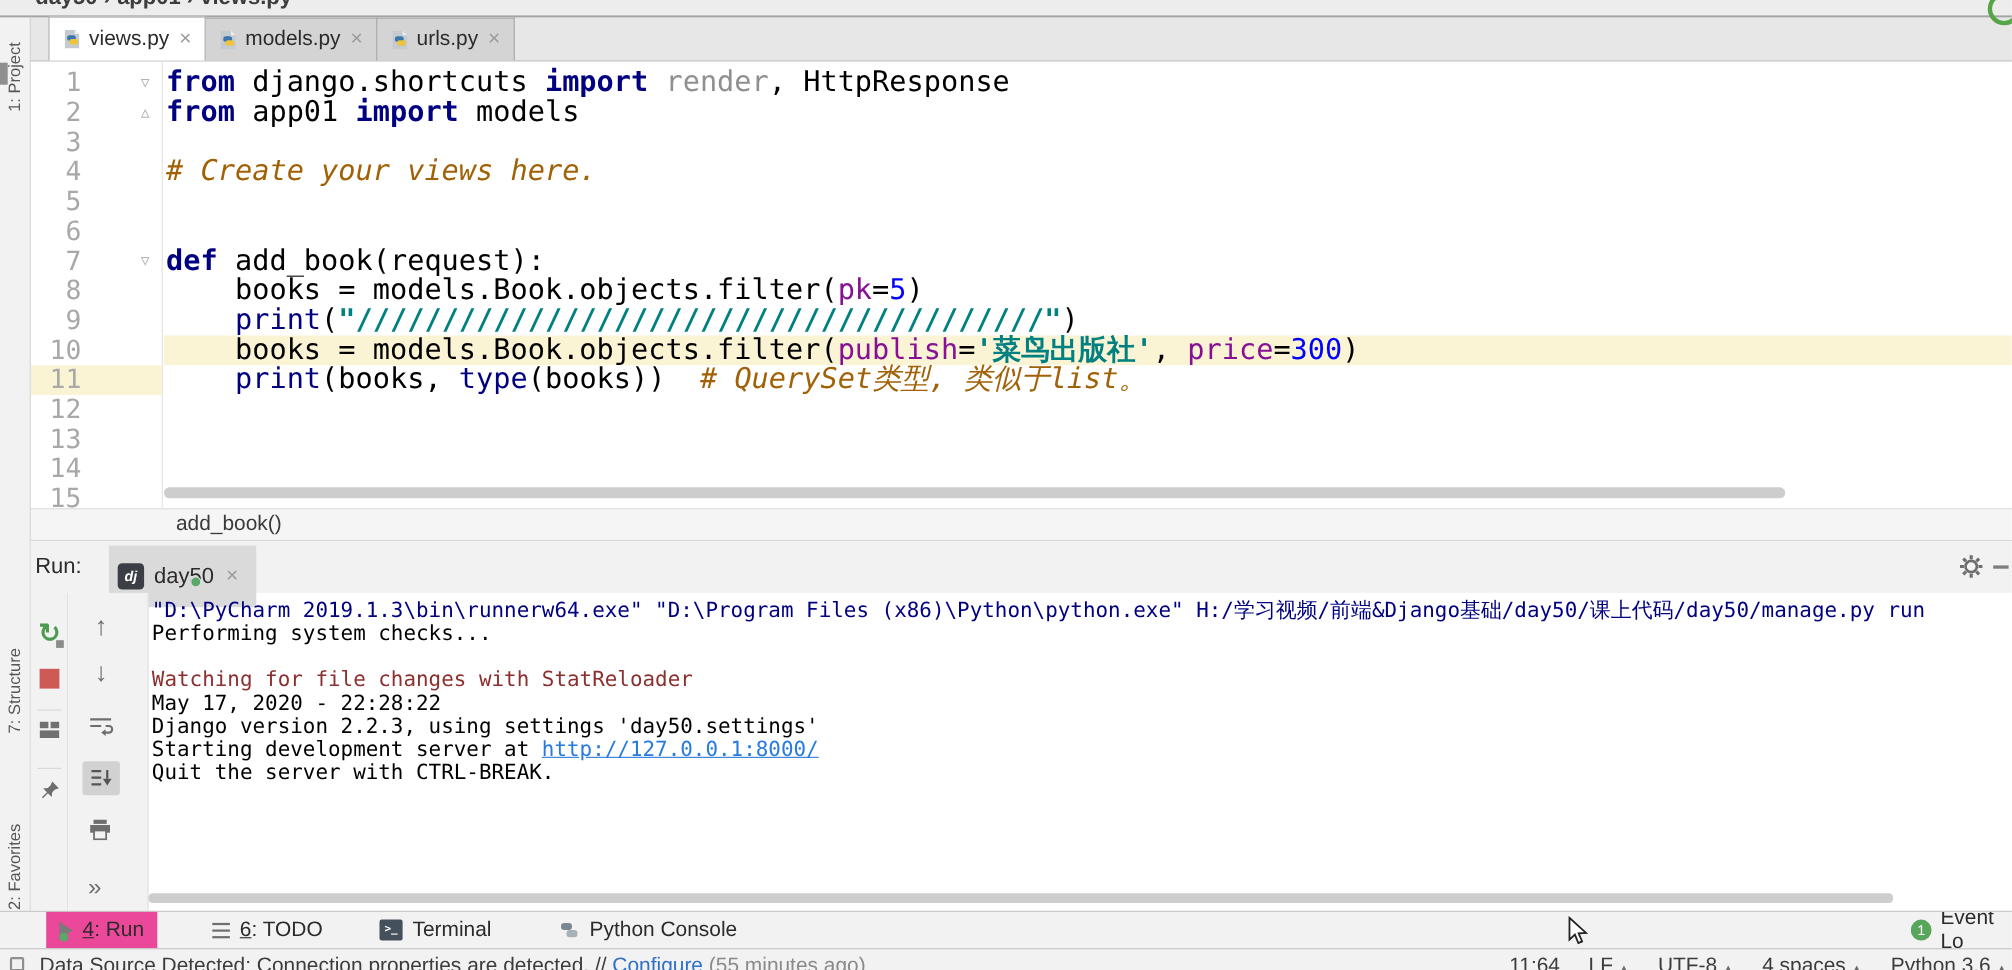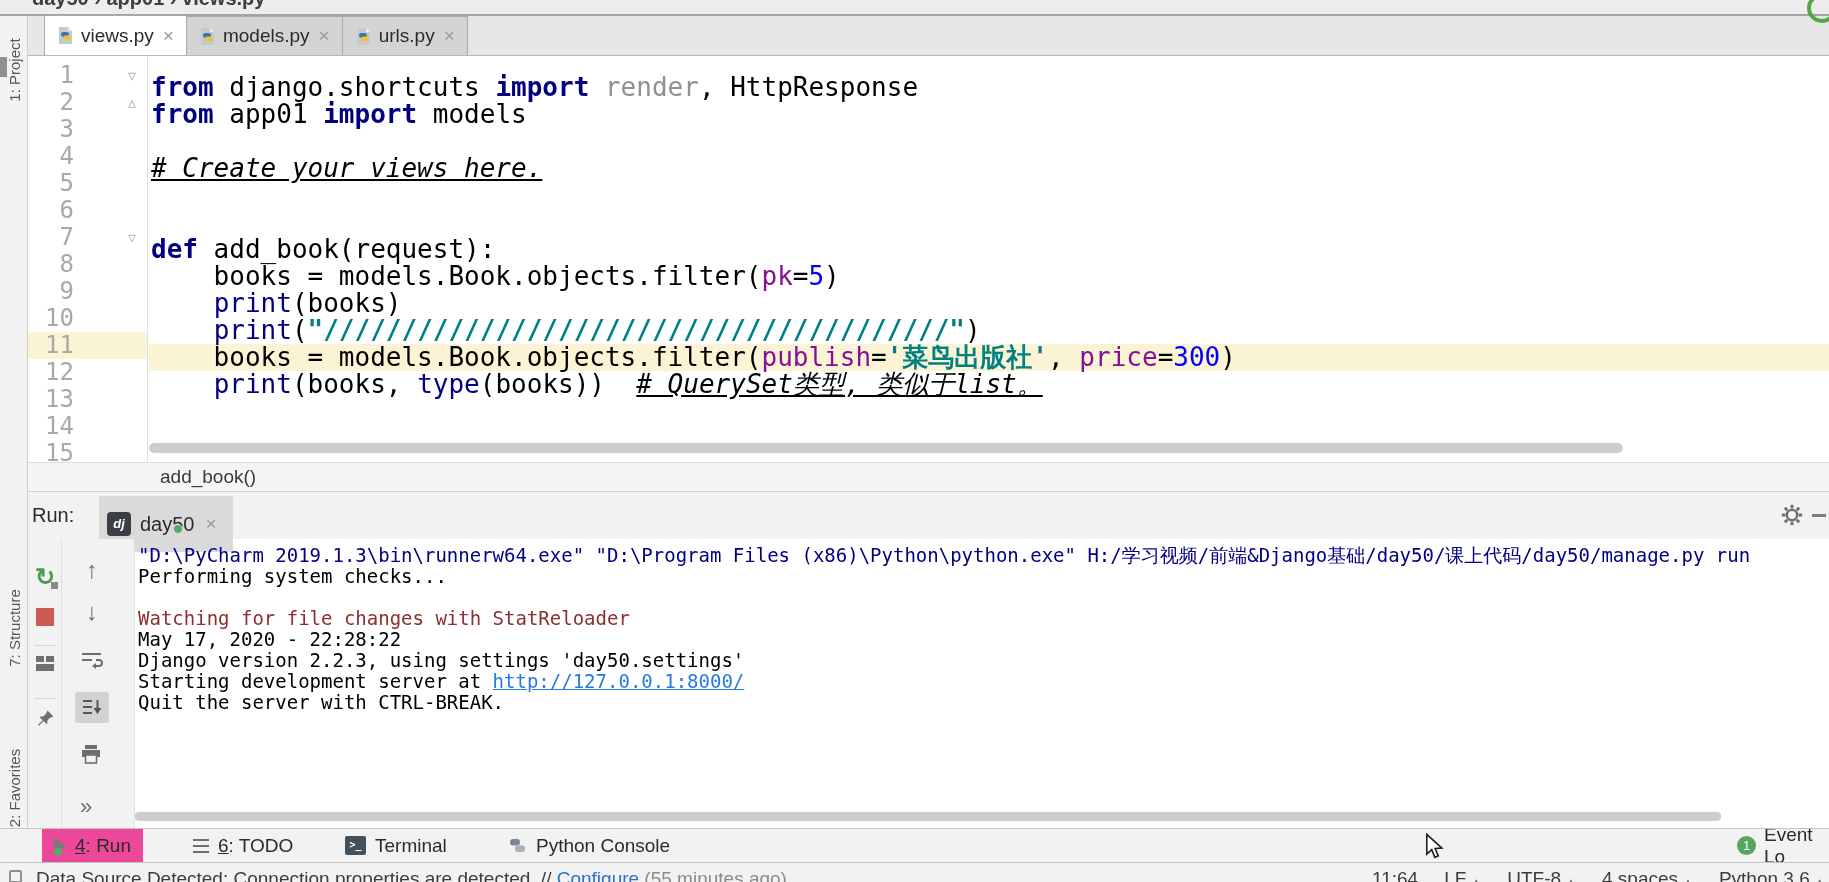--- a/index.html
+++ b/index.html
@@ -34,29 +34,29 @@
 
   
   #editor { position:absolute; left:28px; top:56px; width:1801px; height:406px;
     background:#fff; overflow:hidden; }
   .gutter { position:absolute; left:0; top:0; width:120px; height:406px;
     border-right:1px solid #e2e2e2; padding-top:6px; background:transparent; }
   .grow { height:27px; position:relative; }
   .lnum { display:inline-block; width:46px; text-align:right; color:#a8a8a8;
     font-family:"DejaVu Sans Mono", monospace; font-size:24px; line-height:27px; }
   .fold { position:absolute; left:100px; top:0px; color:#b3b3b3; font-size:16px; line-height:27px; }
-  .codearea { position:absolute; left:121px; top:0; right:0; height:406px; padding-top:18px; }
+  .codearea { position:absolute; left:121px; top:0; right:0; height:406px; padding-top:6px; }
   .crow { height:27px; white-space:pre; font-family:"DejaVu Sans Mono","DejaVu Sans", monospace;
     font-size:26px; line-height:27px; padding-left:2px; }
   .grow.cur, .crow.cur { background:#fbf4d4; }
   .kw  { color:#000080; font-weight:bold; }
   .bi  { color:#000080; }
   .pl  { color:#000; }
   .gray{ color:#909090; }
-  .cm  { color:#000000; font-style:italic;text-decoration:underline; }
+  .cm  { color:#a16207; font-style:italic; }
   .str { color:#008080; font-weight:bold; }
   .num { color:#0000ff; }
   .par { color:#871094; }
   .hscroll { position:absolute; left:121px; top:387px; width:1474px; height:10px;
     background:#cdcdcd; border-radius:5px; }
 
   
   #crumbbar { position:absolute; left:28px; top:462px; width:1801px; height:30px;
     background:#f5f5f5; border-top:1px solid #dcdcdc; border-bottom:1px solid #d2d2d2; }
   #crumbbar span { position:absolute; left:132px; line-height:28px; font-size:19px; color:#3a3a3a; }
@@ -198,21 +198,20 @@
     </div>
   <div class="codearea">
       <div class="crow"><span class="kw">from</span><span class="pl"> django.shortcuts </span><span class="kw">import</span><span class="pl"> </span><span class="gray">render</span><span class="pl">, HttpResponse</span></div>
       <div class="crow"><span class="kw">from</span><span class="pl"> app01 </span><span class="kw">import</span><span class="pl"> models</span></div>
       <div class="crow"></div>
       <div class="crow"><span class="cm"># Create your views here.</span></div>
       <div class="crow"></div>
       <div class="crow"></div>
       <div class="crow"><span class="kw">def</span><span class="pl"> add_book(request):</span></div>
       <div class="crow"><span class="pl">    books = models.Book.objects.filter(</span><span class="par">pk</span><span class="pl">=</span><span class="num">5</span><span class="pl">)</span></div>
-      <div class="crow"><span class="pl">    </span><span class="bi">print</span><span class="pl">(books)</span></div>
       <div class="crow"><span class="pl">    </span><span class="bi">print</span><span class="pl">(</span><span class="str">"////////////////////////////////////////"</span><span class="pl">)</span></div>
       <div class="crow cur"><span class="pl">    books = models.Book.objects.filter(</span><span class="par">publish</span><span class="pl">=</span><span class="str">'菜鸟出版社'</span><span class="pl">, </span><span class="par">price</span><span class="pl">=</span><span class="num">300</span><span class="pl">)</span></div>
       <div class="crow"><span class="pl">    </span><span class="bi">print</span><span class="pl">(books, </span><span class="bi">type</span><span class="pl">(books))  </span><span class="cm"># QuerySet类型, 类似于list。</span></div>
       <div class="crow"></div>
       <div class="crow"></div>
       <div class="crow"></div>
     </div>
   <div class="hscroll"></div>
 </div>
 

